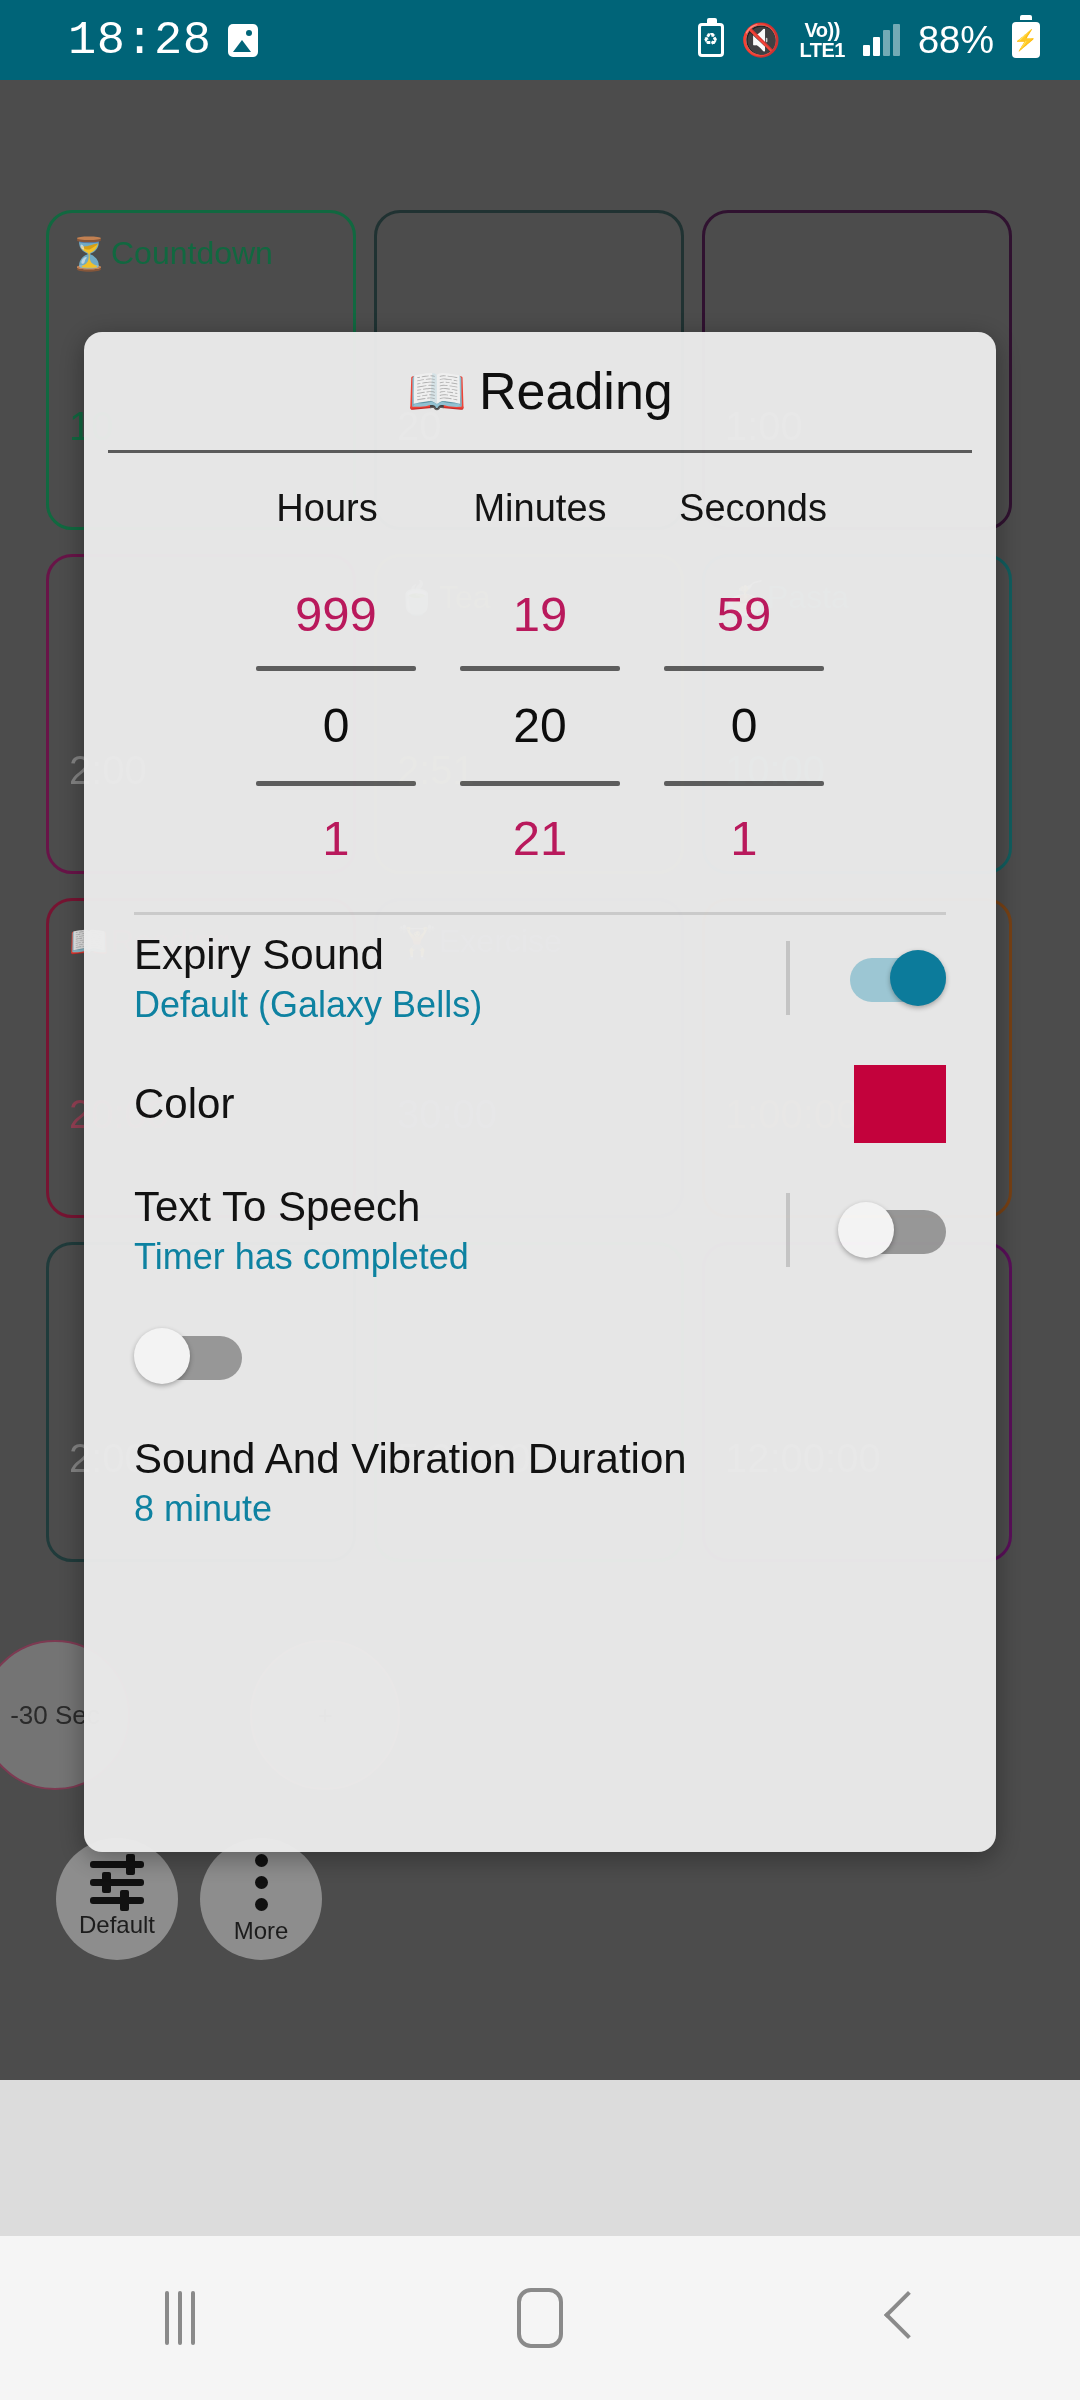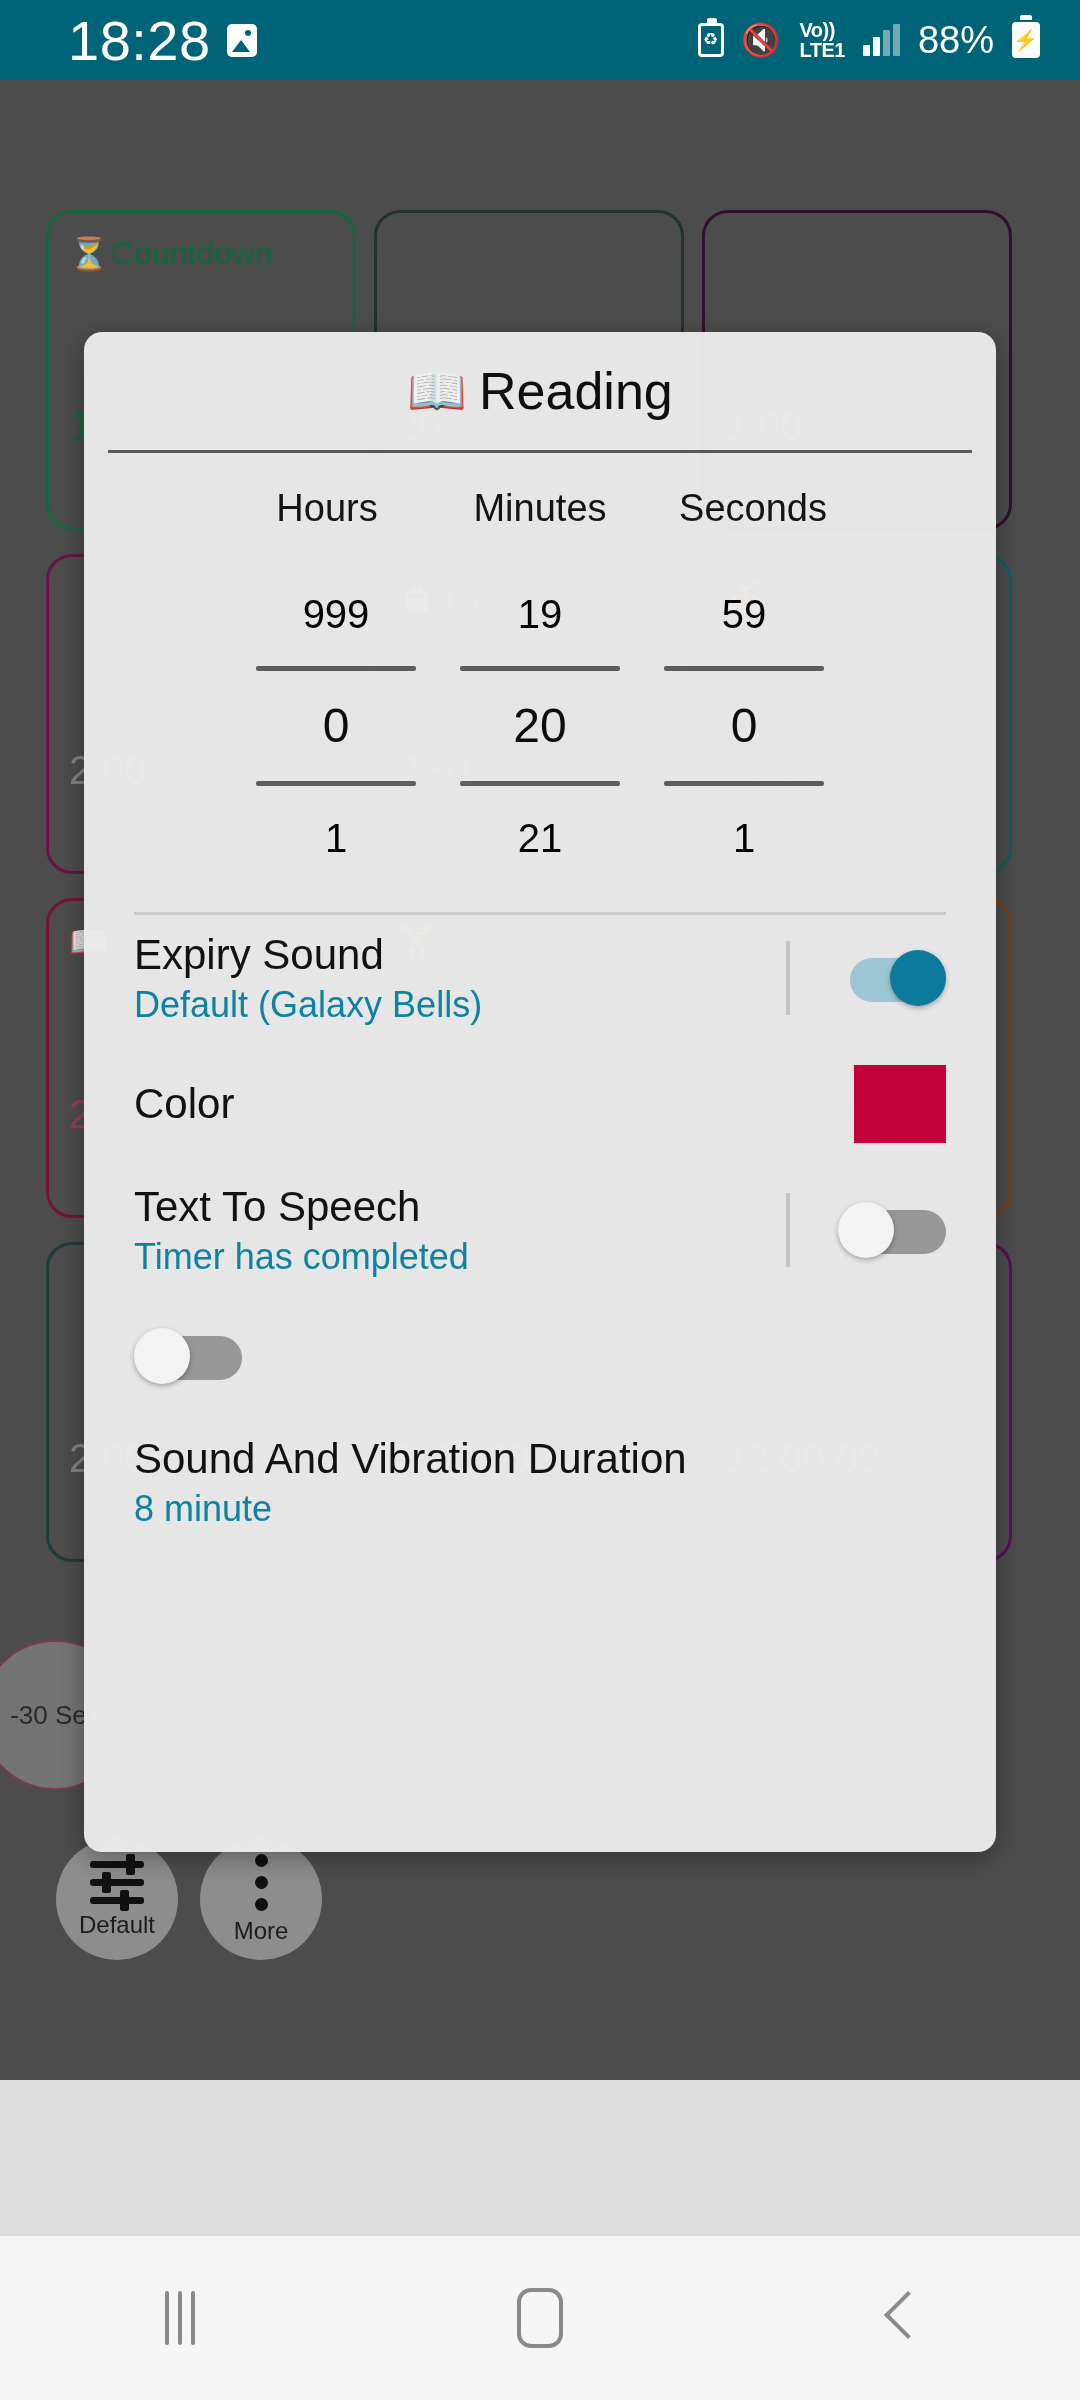--- a/index.html
+++ b/index.html
@@ -11,21 +11,21 @@
     position:relative;
   }
 
   
   .statusbar{
     position:absolute; top:0; left:0; width:1080px; height:80px;
     background:#006478; color:#ffffff;
     display:flex; align-items:center; z-index:40;
   }
   .sb-left{ display:flex; align-items:center; gap:16px; margin-left:68px; }
-  .sb-time{ font-size:56px; letter-spacing:.5px; }
+  .sb-time{ font-size:47px; letter-spacing:.5px;font-family:Liberation Mono, monospace; }
   .sb-right{ margin-left:auto; margin-right:40px; display:flex; align-items:center; gap:18px; }
   .ic-img{
     width:30px;height:33px;border-radius:5px;background:#fff;position:relative;
   }
   .ic-img::after{
     content:""; position:absolute; left:5px; bottom:5px; width:0;height:0;
     border-left:9px solid transparent;border-right:9px solid transparent;
     border-bottom:12px solid #006478;
   }
   .ic-img::before{
@@ -33,21 +33,21 @@
     border-radius:50%; background:#006478;
   }
   .ic-batsave{
     width:26px;height:34px;border:3px solid #fff;border-radius:4px;position:relative;
   }
   .ic-batsave::before{
     content:""; position:absolute; top:-8px; left:6px; width:10px;height:5px;background:#fff;border-radius:2px 2px 0 0;
   }
   .ic-batsave::after{ content:"♻"; position:absolute; inset:0; font-size:17px; line-height:28px; text-align:center; color:#fff; }
   .ic-mute{ font-size:32px; line-height:1; }
-  .ic-volte{ display:flex; flex-direction:column; align-items:flex-start; line-height:1.02; }
+  .ic-volte{ display:flex; flex-direction:column; align-items:center; line-height:1.02; }
   .ic-volte b{ font-size:20px; font-weight:bold; letter-spacing:-.5px;}
   .ic-bars{ display:flex; align-items:flex-end; gap:3px; height:32px; }
   .ic-bars i{ display:block; width:7px; background:#fff; border-radius:1px; }
   .ic-bars i:nth-child(1){height:11px;}
   .ic-bars i:nth-child(2){height:19px;}
   .ic-bars i:nth-child(3){height:26px;opacity:.45;}
   .ic-bars i:nth-child(4){height:32px;opacity:.45;}
   .sb-batt{ font-size:38px; }
   .ic-battery{
     width:28px;height:36px;border-radius:4px;background:#fff;position:relative;
@@ -113,21 +113,21 @@
   .title-rule{ height:3px; background:#5c5c5c; margin:0 24px; }
 
   
   .picker{ padding-top:34px; }
   .pk-head{
     display:flex; justify-content:center; gap:9px; font-size:38px; color:#121212;
   }
   .pk-head div{ width:204px; text-align:center; }
   .pk-cols{ display:flex; justify-content:center; margin-top:56px; }
   .pk-col{ width:204px; text-align:center; }
-  .pk-ghost{ font-size:40px; color:#000000; height:56px; line-height:56px; }
+  .pk-ghost{ font-size:49px; color:#be185d; height:56px; line-height:56px; }
   .pk-line{ height:5px; background:#5e5e5e; width:160px; margin:24px auto; border-radius:2px; }
   .pk-val{ font-size:48px; color:#0b0b0b; height:62px; line-height:62px; }
 
   .sect-rule{ height:3px; background:#cfcfcf; margin:46px 50px 0 50px; }
 
   
   .rows{ padding:0 50px; }
   .row{
     display:flex; align-items:center; min-height:126px; position:relative;
   }

